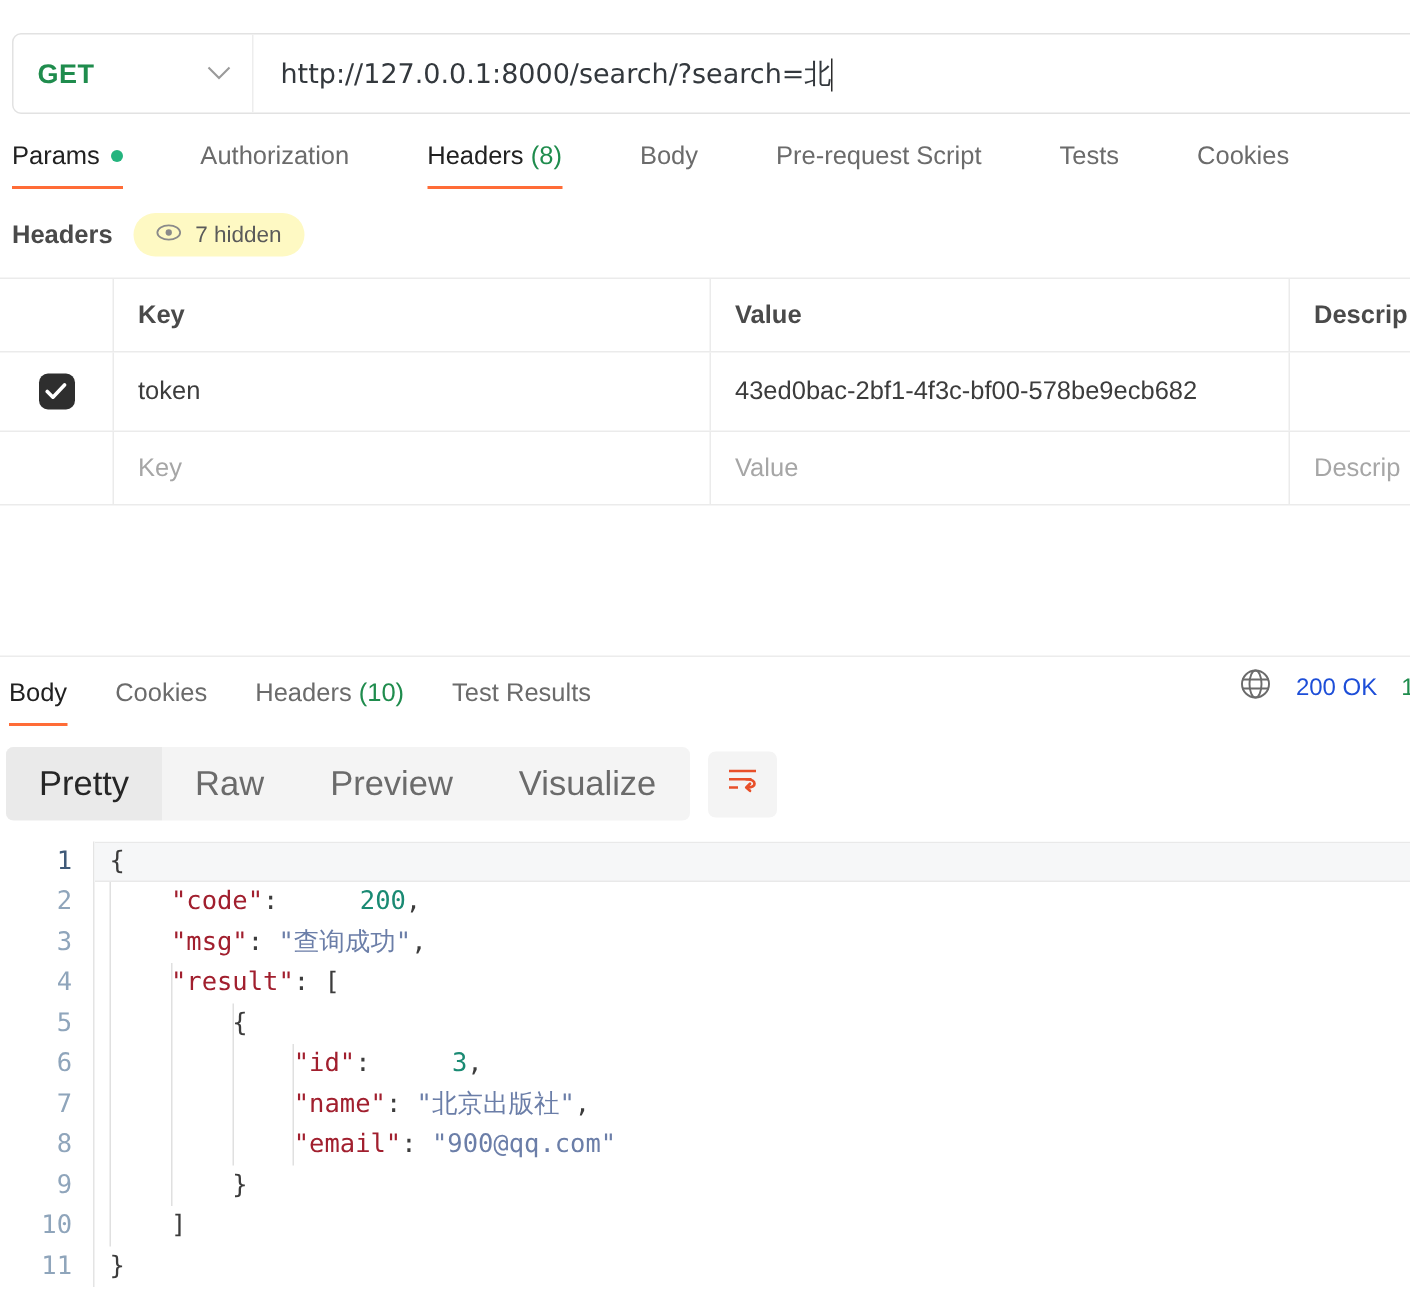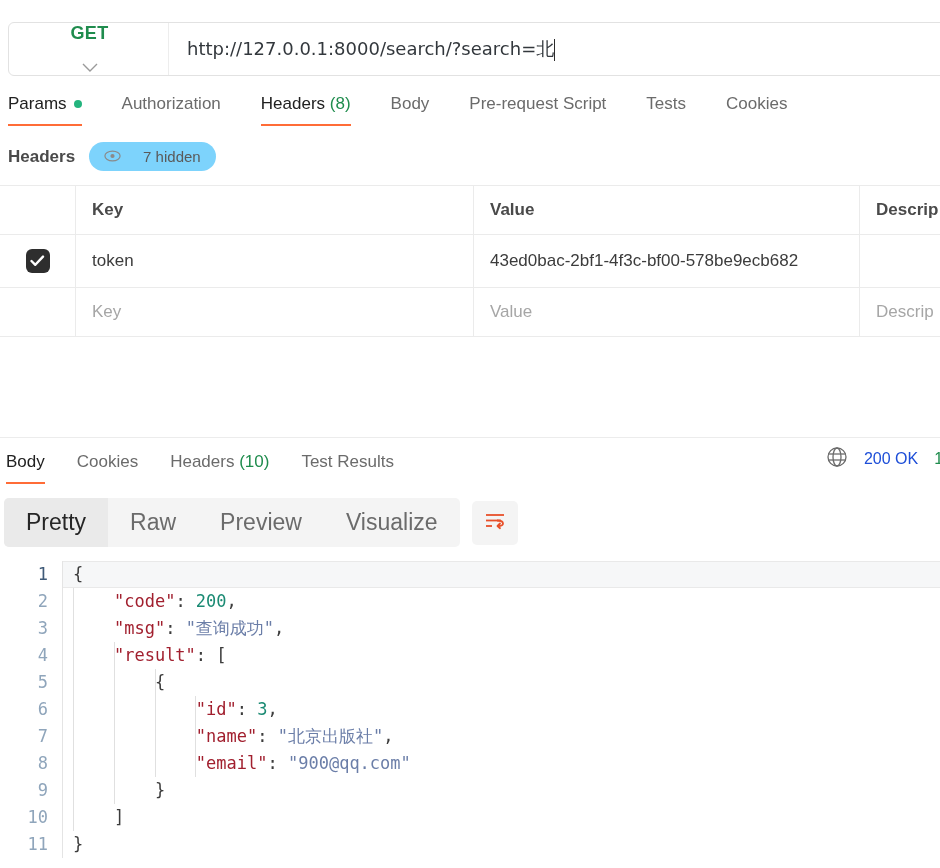--- a/index.html
+++ b/index.html
@@ -22,21 +22,20 @@
     background: #fff;
     width: 1100px;
   }
   .method-box {
     width: 160px;
     display: flex;
     align-items: center;
     padding: 0 14px 0 16px;
     border-right: 1px solid #ededed;
     cursor: pointer;
-    flex-direction: column;
   }
   .method-label {
     color: #1f8c4d;
     font-weight: bold;
     font-size: 18px;
     letter-spacing: .3px;
     flex: 1;
   }
   .chev { color: #9a9a9a; font-size: 15px; line-height: 1; }
   .url-input-box {
@@ -55,21 +54,21 @@
     margin-left: 0px;
     position: relative; top: 1px;
   }
   .cjk { font-family: "DejaVu Sans", sans-serif; }
 
   
   .req-tabs {
     display: flex;
     align-items: flex-start;
     padding: 18px 0 0 8px;
-    gap: 0;
+    gap: 12px;
   }
   .rtab {
     font-size: 17px;
     color: #6b6b6b;
     padding: 0 20px 12px 20px;
     position: relative;
     cursor: pointer;
     white-space: nowrap;
   }
   .rtab:first-child { padding-left: 0; }
@@ -95,22 +94,22 @@
 
   
   .hdr-subbar {
     display: flex;
     align-items: center;
     padding: 16px 0 0 8px;
     gap: 14px;
   }
   .hdr-title { font-size: 17px; font-weight: bold; color: #4a4a4a; }
   .hidden-pill {
-    display: flex; align-items: center; gap: 22px;
-    background: #7dd3fc;
+    display: flex; align-items: center; gap: 9px;
+    background: #fef9c3;
     border-radius: 16px;
     padding: 6px 15px;
     font-size: 15px;
     color: #5a5a5a;
     cursor: pointer;
   }
   .eye-icon { display: block; }
 
   
   .tbl {
@@ -243,21 +242,21 @@
     border-left: 1px solid #e4e4e4;
     padding-left: 10px;
   }
   .cline { white-space: pre; height: 27px; }
   .cline.active {
     background: #f6f7f8;
     box-shadow: 0 -1px 0 #e9e9e9 inset, 0 1px 0 #e9e9e9 inset;
     margin-left: -10px; padding-left: 10px;
   }
   .k   { color: #a11f2e; }
-  .num { color: #1a8a73; }
+  .num { color: #1a8a73; margin-left: 44px; }
   .str { color: #6b7ea8; }
   .pun { color: #3c3c3c; }
   .guide {
     position: absolute;
     width: 1px;
     background: #e0e0e0;
   }
 </style>
 </head>
 <body>

